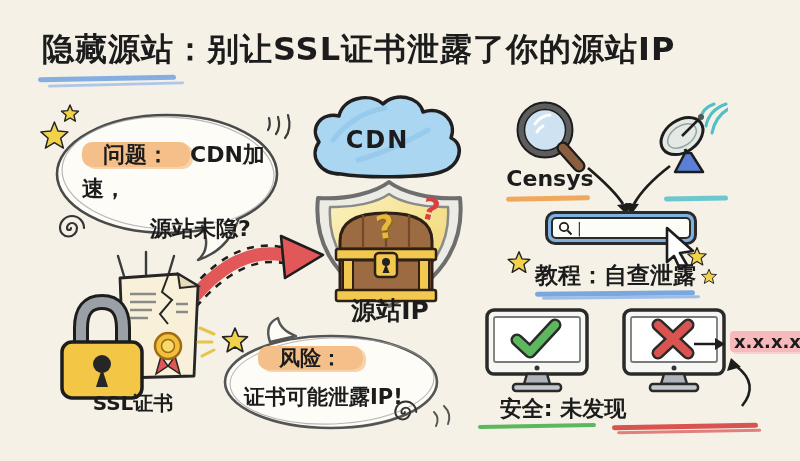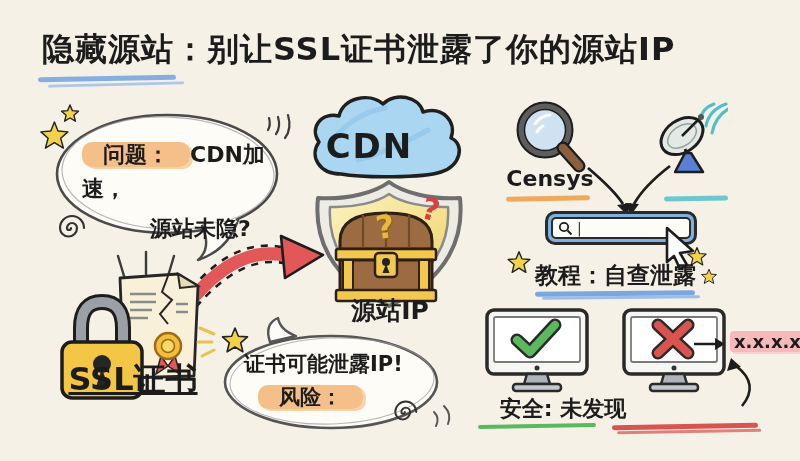--- a/index.html
+++ b/index.html
@@ -68,21 +68,21 @@
   </div>
 
   <svg class="abs" style="top:212px;left:54px;" width="32" height="32" viewBox="0 0 32 32">
     <path d="M17 16 a2 2 0 1 1 -4 0 a5 5 0 1 1 10 0 a8.5 8.5 0 1 1 -17 0 a12 12 0 1 1 24 0" fill="none" stroke="#333" stroke-width="2.2" stroke-linecap="round"></path>
   </svg>
 
   <svg class="abs" style="top:90px;left:303px;" width="165" height="92" viewBox="0 0 165 92">
     <path d="M38 84 C16 84 6 66 16 52 C6 38 18 22 36 26 C40 8 66 2 80 14 C92 2 116 6 120 22 C140 16 154 32 148 48 C162 54 158 76 138 82 C120 88 60 88 38 84 Z" fill="#aad6f2" stroke="#1f1f1f" stroke-width="3.5" stroke-linejoin="round"></path>
     <path d="M30 50 q20 -26 52 -32 M55 70 q30 -8 70 -30" stroke="#8fc4e8" stroke-width="5" fill="none" opacity="0.7" stroke-linecap="round"></path>
   </svg>
-  <div class="abs caption" style="top:126px;left:302px;width:135px;font-size:34px;letter-spacing:2px;">CDN</div>
+  <div class="abs caption" style="top:126px;left:310px;width:135px;font-size:24px;letter-spacing:2px;">CDN</div>
 
   <svg class="abs" style="top:178px;left:304px;" width="170" height="132" viewBox="0 0 170 132">
     <defs>
       <linearGradient id="gold" x1="0" y1="0" x2="1" y2="1">
         <stop offset="0" stop-color="#fbf2c0"></stop>
           <stop offset="1" stop-color="#f0d267"></stop>
       </linearGradient>
     </defs>
     <path d="M85 4 C72 14 44 22 14 20 C10 58 24 100 85 128 C146 100 160 58 156 20 C126 22 98 14 85 4 Z" fill="#ecebe4" stroke="#6e6e6e" stroke-width="4" stroke-linejoin="round"></path>
     <path d="M85 16 C74 24 50 30 26 29 C24 60 36 94 85 118 C134 94 146 60 144 29 C120 30 96 24 85 16 Z" fill="url(#gold)" stroke="#8a8a8a" stroke-width="2.5" stroke-linejoin="round"></path>
@@ -134,34 +134,34 @@
     <path d="M23 54 L23 36 Q23 10 44 10 Q65 10 65 36 L65 54" fill="none" stroke="#9aa0a6" stroke-width="10" stroke-linecap="round"></path>
     <rect x="4" y="50" width="80" height="56" rx="10" fill="#f4c645" stroke="#1d1d1d" stroke-width="3.5"></rect>
     <circle cx="44" cy="72" r="9" fill="#262626"></circle>
     <path d="M44 76 L38 95 L50 95 Z" fill="#262626"></path>
   </svg>
 
   <svg class="abs" style="top:322px;left:196px;" width="26" height="40" viewBox="0 0 26 40">
     <path d="M4 6 L18 12 M2 20 L16 20 M6 34 L18 28" stroke="#e8c34a" stroke-width="3" stroke-linecap="round"></path>
   </svg>
 
-  <div class="abs caption" style="top:358px;left:58px;width:150px;font-size:32px;text-decoration:underline;">SSL证书</div>
+  <div class="abs caption" style="top:390px;left:58px;width:150px;font-size:20px;">SSL证书</div>
 
   <svg class="abs" style="top:316px;left:218px;" width="236" height="118" viewBox="0 0 236 118">
     <ellipse cx="113" cy="66" rx="106" ry="46" fill="#fdfcf7" stroke="#555" stroke-width="2.6"></ellipse>
     <ellipse cx="114" cy="65" rx="102" ry="43" fill="none" stroke="#9a9a9a" stroke-width="1.1" opacity="0.7" transform="rotate(-2 114 65)"></ellipse>
     <path d="M52 26 Q46 8 60 2 Q62 14 78 20 Z" fill="#fdfcf7" stroke="#555" stroke-width="2.4" stroke-linejoin="round"></path>
     <path d="M216 96 q6 6 2 14 M226 90 q8 8 4 18" stroke="#555" stroke-width="2" fill="none" stroke-linecap="round"></path>
   </svg>
   <svg class="abs" style="top:326px;left:220px;" width="30" height="30" viewBox="0 0 30 30">
     <path d="M15 2 L18.4 10.2 L27.5 10.9 L20.7 16.8 L22.9 25.8 L15 21 L7.1 25.8 L9.3 16.8 L2.5 10.9 L11.6 10.2 Z" fill="#f2d24b" stroke="#222" stroke-width="1.6" stroke-linejoin="round"></path>
   </svg>
   <div class="abs bubble-text" style="top:342px;left:258px;width:185px;font-size:21px;">
+    <div><span class="hl-orange">风险：</span></div>
     <div style="margin-top:6px;margin-left:-14px;">证书可能泄露IP!</div>
-    <div><span class="hl-orange">风险：</span></div>
   </div>
   <svg class="abs" style="top:398px;left:390px;" width="28" height="28" viewBox="0 0 32 32">
     <path d="M17 16 a2 2 0 1 1 -4 0 a5 5 0 1 1 10 0 a8.5 8.5 0 1 1 -17 0 a12 12 0 1 1 24 0" fill="none" stroke="#333" stroke-width="2.2" stroke-linecap="round"></path>
   </svg>
 
   <svg class="abs" style="top:100px;left:515px;" width="72" height="74" viewBox="0 0 72 74">
     <circle cx="30" cy="30" r="24" fill="#cfe2f2" stroke="#5d5d5d" stroke-width="7"></circle>
     <circle cx="30" cy="30" r="27.5" fill="none" stroke="#1d1d1d" stroke-width="2"></circle>
     <circle cx="30" cy="30" r="20.5" fill="none" stroke="#1d1d1d" stroke-width="1.5"></circle>
     <path d="M20 24 q5 -8 15 -9 M22 32 q2 -4 6 -6" stroke="#ffffff" stroke-width="3" fill="none" stroke-linecap="round"></path>

